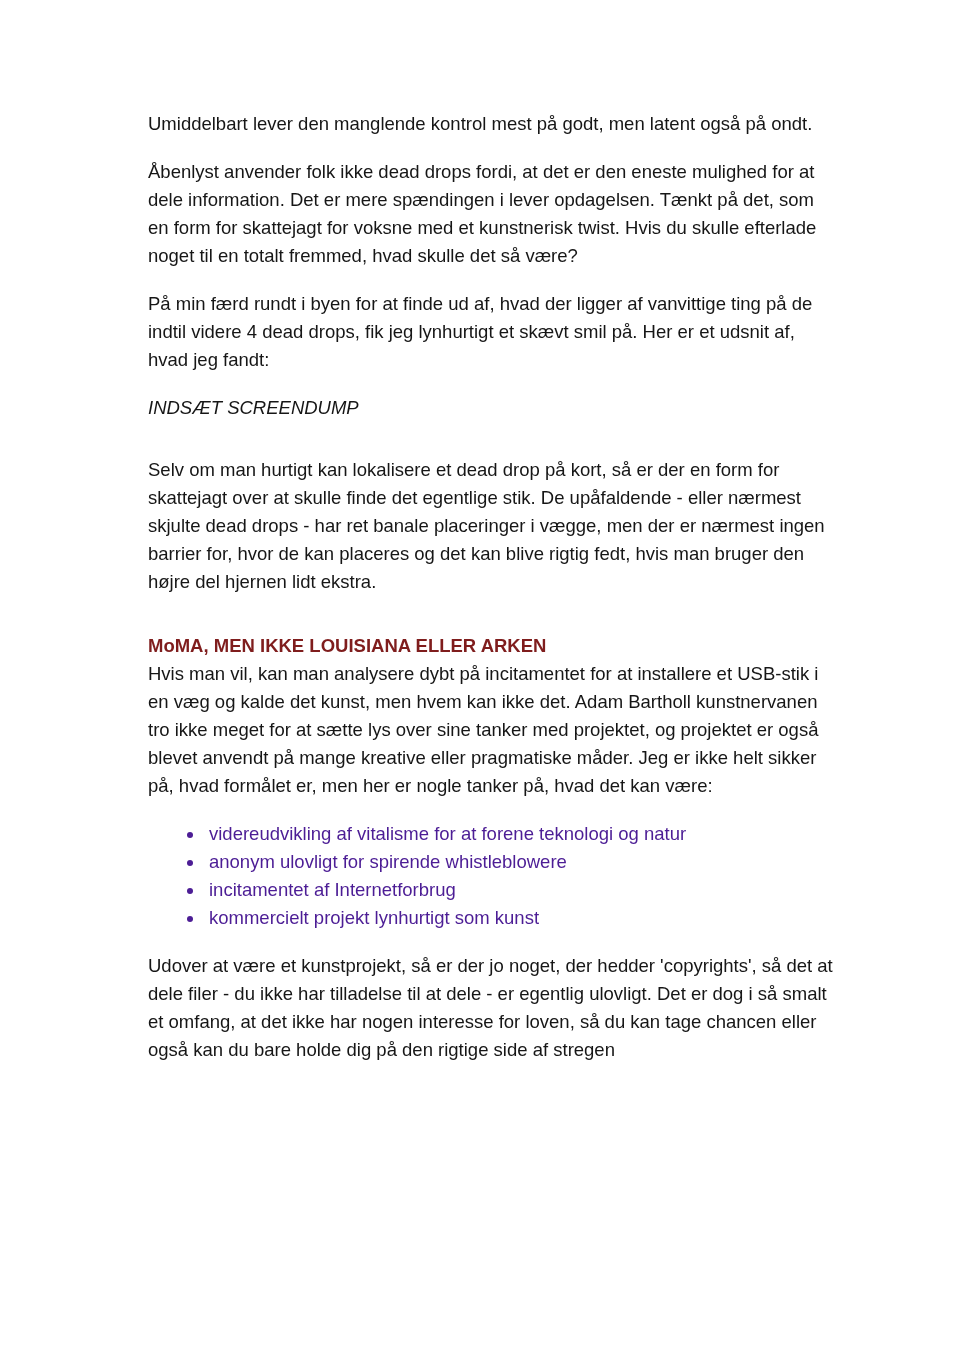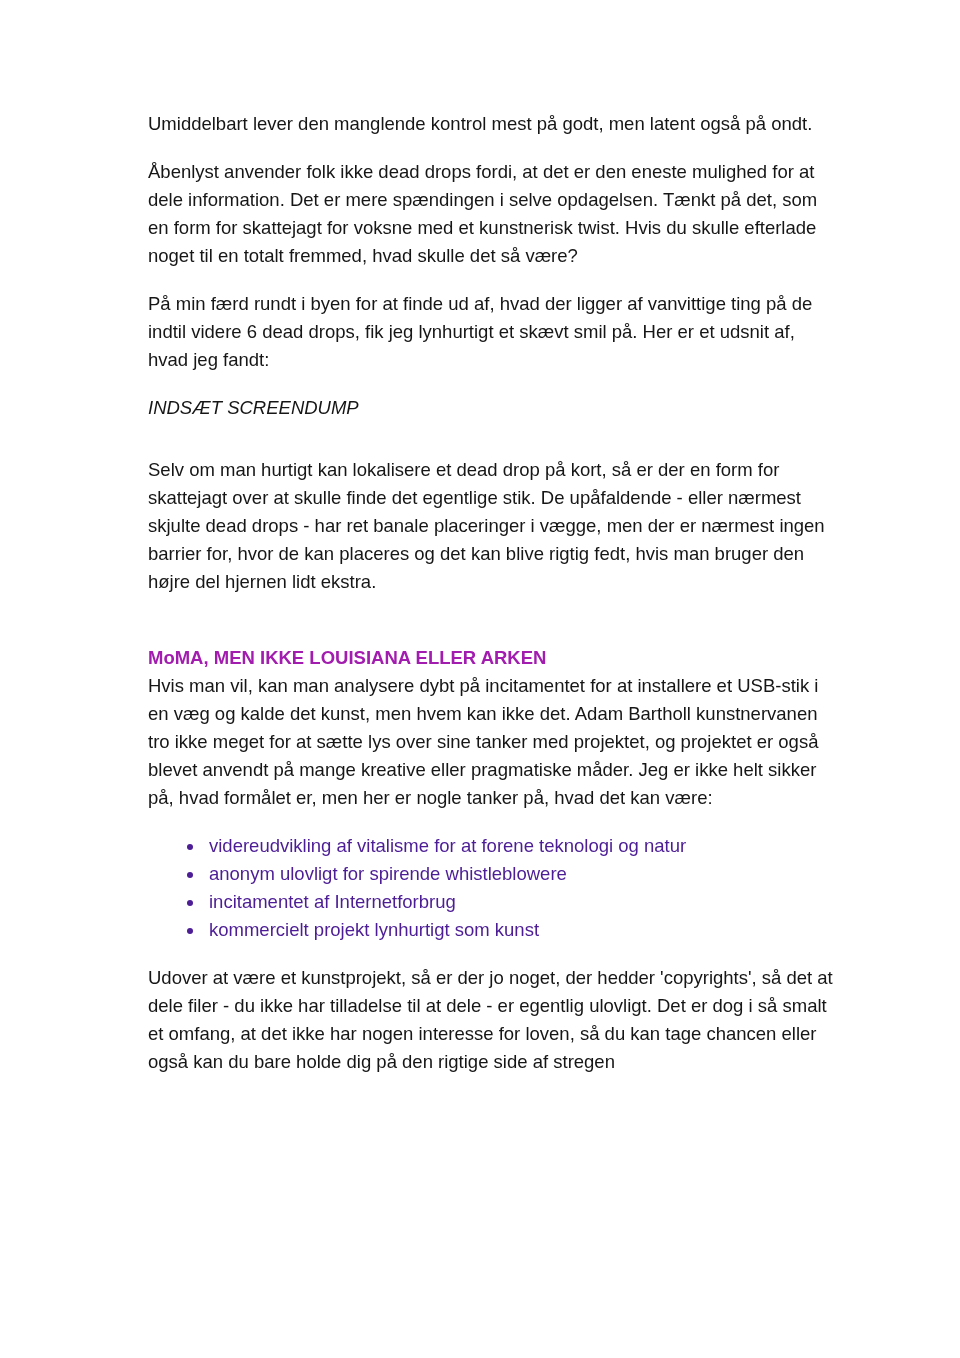--- a/index.html
+++ b/index.html
@@ -27,25 +27,25 @@
     font-family: "Liberation Sans", sans-serif;
   }
   p.doc-text {
     margin: 0 0 20px 0;
   }
   p.placeholder {
     font-style: italic;
     margin: 12px 0 34px 0;
   }
   h3.doc-heading {
-    color: #a21caf;
+    color: #7f1d1d;
     font-size: 18.5px;
     line-height: 28px;
     font-weight: 700;
-    margin: 48px 0 0 0;
+    margin: 36px 0 0 0;
     font-family: "Liberation Sans", sans-serif;
   }
   ul.doc-bullets {
     margin: 8px 0 20px 0;
     padding: 0 0 0 57px;
     list-style: disc outside;
   }
   ul.doc-bullets li {
     color: #4c1d95;
     font-size: 18.5px;
@@ -53,24 +53,24 @@
     padding-left: 4px;
   }
 </style>
 </head>
 <body>
 
 <div class="page">
 
   <p class="doc-text">Umiddelbart lever den manglende kontrol mest på godt, men latent også på ondt.</p>
 
-  <p class="doc-text">Åbenlyst anvender folk ikke dead drops fordi, at det er den eneste mulighed for at dele information. Det er mere spændingen i selve opdagelsen. Tænkt på det, som en form for skattejagt for voksne med et kunstnerisk twist. Hvis du skulle efterlade noget til en totalt fremmed, hvad skulle det så være?</p>
+  <p class="doc-text">Åbenlyst anvender folk ikke dead drops fordi, at det er den eneste mulighed for at dele information. Det er mere spændingen i lever opdagelsen. Tænkt på det, som en form for skattejagt for voksne med et kunstnerisk twist. Hvis du skulle efterlade noget til en totalt fremmed, hvad skulle det så være?</p>
 
 
-  <p class="doc-text">På min færd rundt i byen for at finde ud af, hvad der ligger af vanvittige ting på de indtil videre 6 dead drops, fik jeg lynhurtigt et skævt smil på. Her er et udsnit af, hvad jeg fandt:</p>
+  <p class="doc-text">På min færd rundt i byen for at finde ud af, hvad der ligger af vanvittige ting på de indtil videre 4 dead drops, fik jeg lynhurtigt et skævt smil på. Her er et udsnit af, hvad jeg fandt:</p>
 
   <p class="doc-text placeholder">INDSÆT SCREENDUMP</p>
 
   <p class="doc-text">Selv om man hurtigt kan lokalisere et dead drop på kort, så er der en form for skattejagt over at skulle finde det egentlige stik. De upåfaldende - eller nærmest skjulte dead drops - har ret banale placeringer i vægge, men der er nærmest ingen barrier for, hvor de kan placeres og det kan blive rigtig fedt, hvis man bruger den højre del hjernen lidt ekstra.</p>
 
   <h3 class="doc-heading">MoMA, MEN IKKE LOUISIANA ELLER ARKEN</h3>
 
   <p class="doc-text">Hvis man vil, kan man analysere dybt på incitamentet for at installere et USB-stik i en væg og kalde det kunst, men hvem kan ikke det. Adam Bartholl kunstnervanen tro ikke meget for at sætte lys over sine tanker med projektet, og projektet er også blevet anvendt på mange kreative eller pragmatiske måder. Jeg er ikke helt sikker på, hvad formålet er, men her er nogle tanker på, hvad det kan være:</p>
 
   <ul class="doc-bullets">

